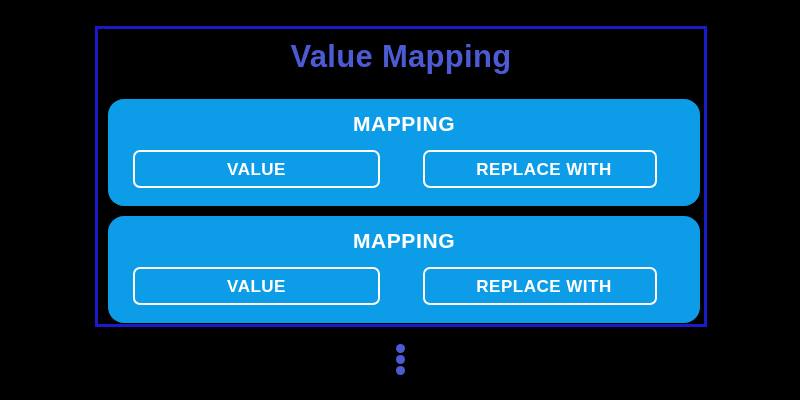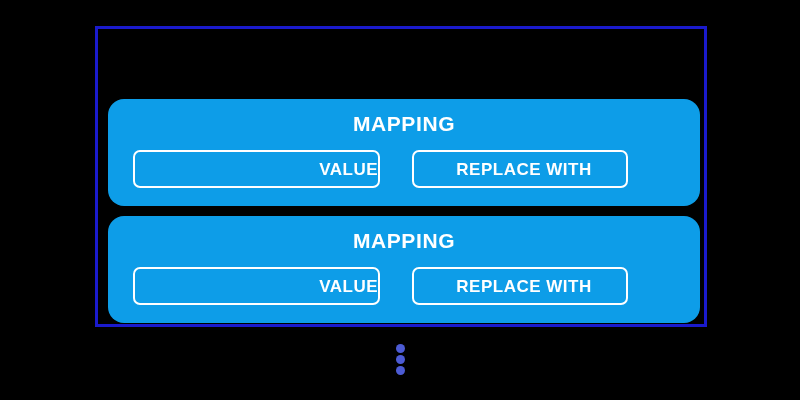--- a/index.html
+++ b/index.html
@@ -103,25 +103,24 @@
     border-radius: 7px;
     box-sizing: border-box;
     background: transparent;
     display: flex;
     align-items: center;
     justify-content: center;
   }
   .field-box.value-box {
     left: 25px;
     width: 247px;
-    justify-content: flex-end;
   }
   .field-box.replace-box {
-    left: 304px;
-    width: 216px;
+    left: 315px;
+    width: 234px;
     padding-left: 8px;
   }
 
   .field-label {
     color: #ffffff;
     font-size: 17px;
     font-weight: bold;
     letter-spacing: 0.5px;
     line-height: 1;
     white-space: nowrap;
@@ -147,20 +146,21 @@
   .ellipsis-dots .dot-2 { top: 11px; }
   .ellipsis-dots .dot-3 { top: 22px; }
 </style>
 </head>
 <body>
 
 <div class="canvas">
 
   <div class="outer-container">
 
+    <div class="page-title">Value Mapping</div>
 
     <div class="panels">
 
       <div class="mapping-panel">
         <div class="mapping-header">MAPPING</div>
         <div class="field-row">
           <div class="field-box value-box">
             <span class="field-label">VALUE</span>
           </div>
           <div class="field-box replace-box">

